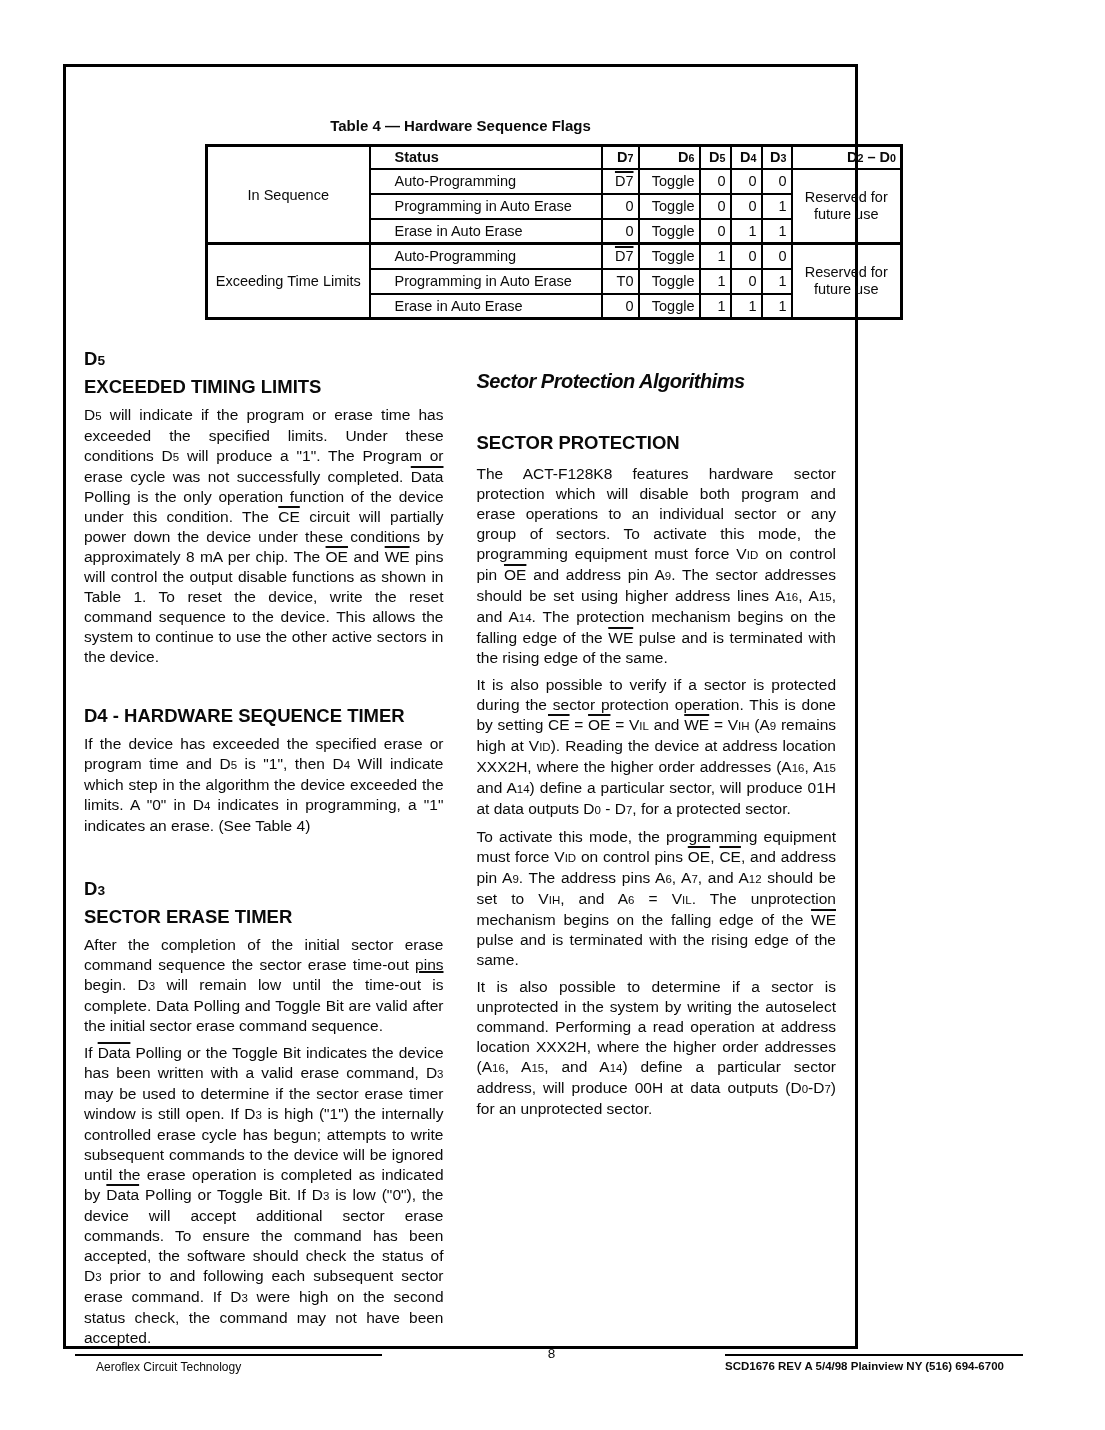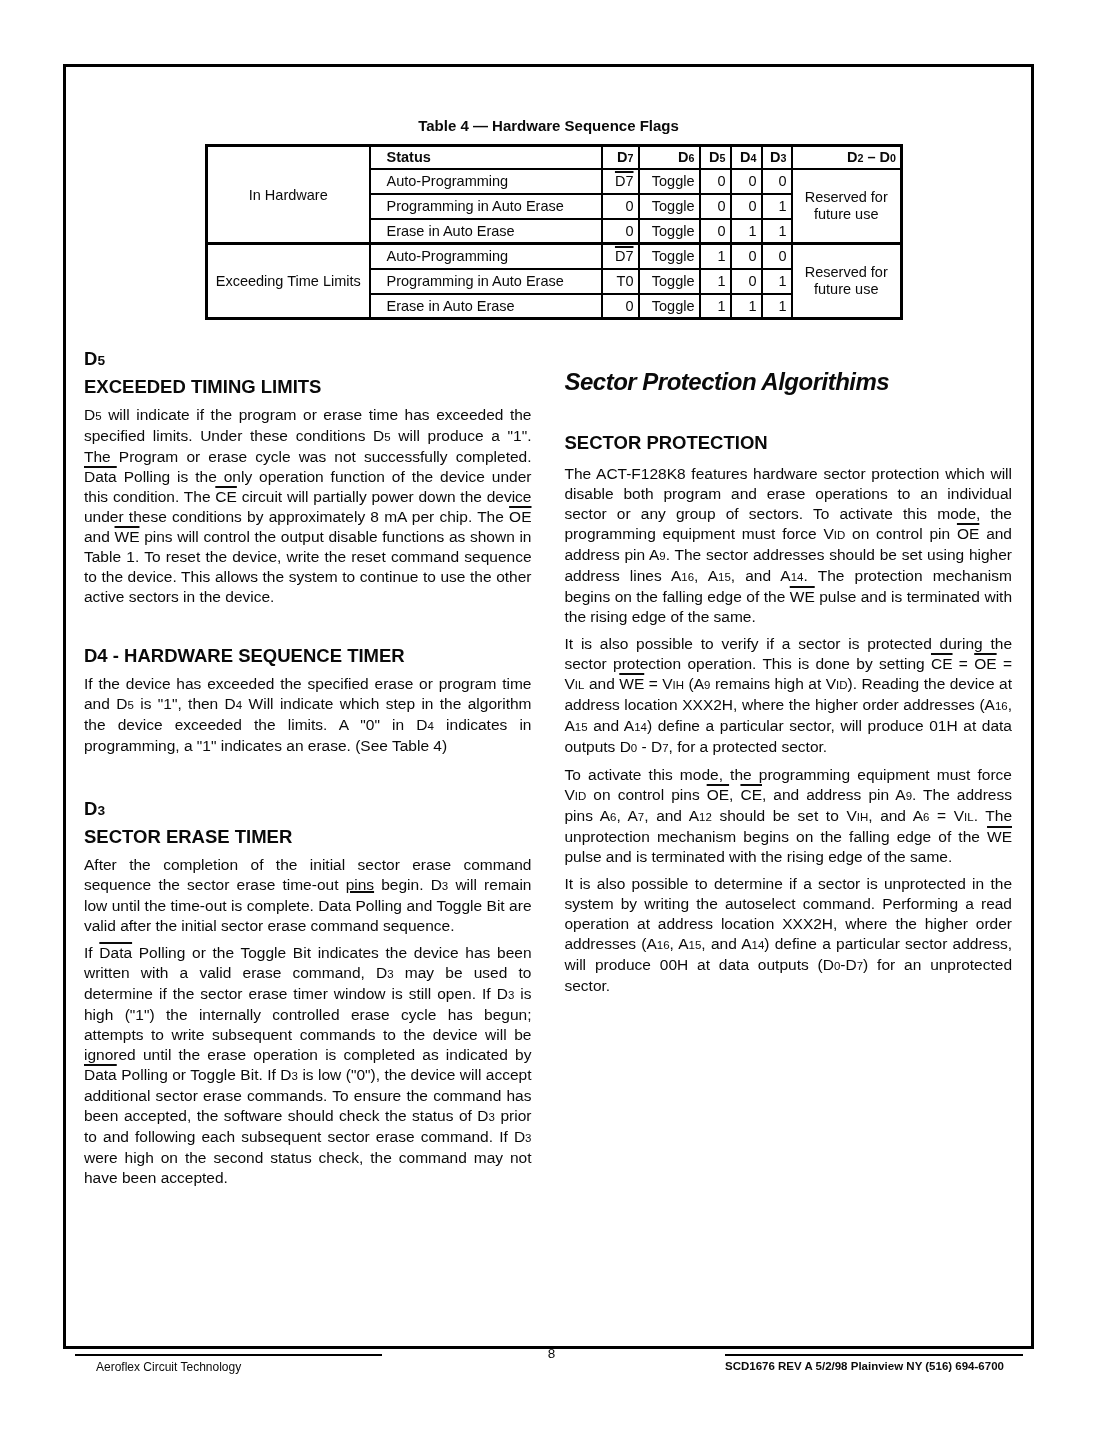--- a/index.html
+++ b/index.html
@@ -2,48 +2,48 @@
 <html><head>
 <meta charset="utf-8">
 <style>
   html,body{margin:0;padding:0;}
   body{
     width:1105px;height:1430px;background:#ffffff;position:relative;overflow:hidden;
     font-family:"Liberation Sans","DejaVu Sans",sans-serif;color:#0a0a0a;
   }
   
   .page-frame{
-    position:absolute;left:63px;top:64px;width:971px;height:1285px;
+    position:absolute;left:63px;top:64px;width:795px;height:1285px;
     border:3px solid #000;background:#fff;box-sizing:border-box;
   }
   
   .table-title{margin:50px 0 10px 0;text-align:center;font-size:15px;font-weight:bold;}
   table.seq{
     border-collapse:collapse;table-layout:fixed;margin-left:139px;width:695px;
     border:3px solid #000;font-size:14.5px;
   }
   table.seq td, table.seq th{
     border:2px solid #000;padding:0 4px;height:25px;box-sizing:border-box;
     text-align:right;font-weight:normal;overflow:hidden;
   }
   table.seq tr.hdr th{height:23px;font-weight:bold;}
-  table.seq .al{text-align:left;padding-left:16px;margin-top:34px;}
+  table.seq .al{text-align:left;padding-left:24px;margin-top:34px;}
   table.seq tr.g2 td{border-top:3px solid #000;}
   table.seq td.grp{text-align:center;}
   table.seq td.rsv{text-align:center;line-height:17px;font-size:14.5px;}
   
   .cols{display:flex;gap:33px;padding:26px 19px 0 18px;}
   .col{width:456px;box-sizing:border-box;}
   .body-text{font-size:15.5px;line-height:20px;text-align:justify;margin:0;}
   .body-text + .body-text{margin-top:7px;}
   h3.sec{font-size:18.5px;line-height:26px;font-weight:bold;margin:0 0 5px 0;}
   .sec-gap-1{margin-top:36px;}
   .sec-gap-2{margin-top:40px;}
   .main-title{
-    font-size:24px;line-height:31px;font-weight:bold;font-style:italic;
+    font-size:20px;line-height:31px;font-weight:bold;font-style:italic;
     letter-spacing:-0.5px;margin:0;max-width:335px;
   }
   h3.sub{font-size:18.5px;line-height:24px;font-weight:bold;margin:34px 0 9px 0;}
   h3.sub2{margin-top:26px;}
   .pgap{margin-top:24px;}
   .sgap{margin-top:7px;}
   
   .ov{text-decoration:overline;text-decoration-thickness:1.5px;}
   .sm{font-size:0.74em;}
   .u{text-decoration:underline;text-decoration-thickness:1.5px;}
@@ -72,21 +72,21 @@
         <col style="width:232px">
         <col style="width:37px">
       <col style="width:61px">
         <col style="width:31px">
         <col style="width:31px">
       <col style="width:30px">
         <col style="width:110px">
     </colgroup>
     <tbody>
         <tr class="hdr">
-      <td class="grp" rowspan="4">In Hardware</td>
+      <td class="grp" rowspan="4">In Sequence</td>
       <th class="al">Status</th>
       <th>D<span class="sm">7</span></th>
       <th>D<span class="sm">6</span></th>
       <th>D<span class="sm">5</span></th>
       <th>D<span class="sm">4</span></th>
       <th>D<span class="sm">3</span></th>
       <th>D<span class="sm">2</span> – D<span class="sm">0</span></th>
     </tr>
     <tr>
       <td class="al">Auto-Programming</td>
@@ -182,14 +182,14 @@
         <p class="body-text sgap">It is also possible to determine if a sector is unprotected in the system by writing the autoselect command. Performing a read operation at address location XXX2H, where the higher order addresses (A<span class="sm">16</span>, A<span class="sm">15</span>, and A<span class="sm">14</span>) define a particular sector address, will produce 00H at data outputs (D<span class="sm">0</span>-D<span class="sm">7</span>) for an unprotected sector.</p>
       </section>
     </div>
 
   </div>
 </div>
 
 <div class="footer">
   <div class="f-page">8</div>
   <div class="f-left">Aeroflex Circuit Technology</div>
-  <div class="f-right">SCD1676 REV A  5/2/98    Plainview NY (516) 694-6700</div>
+  <div class="f-right">SCD1676 REV A  5/4/98    Plainview NY (516) 694-6700</div>
 </div>
 
 </body></html>

